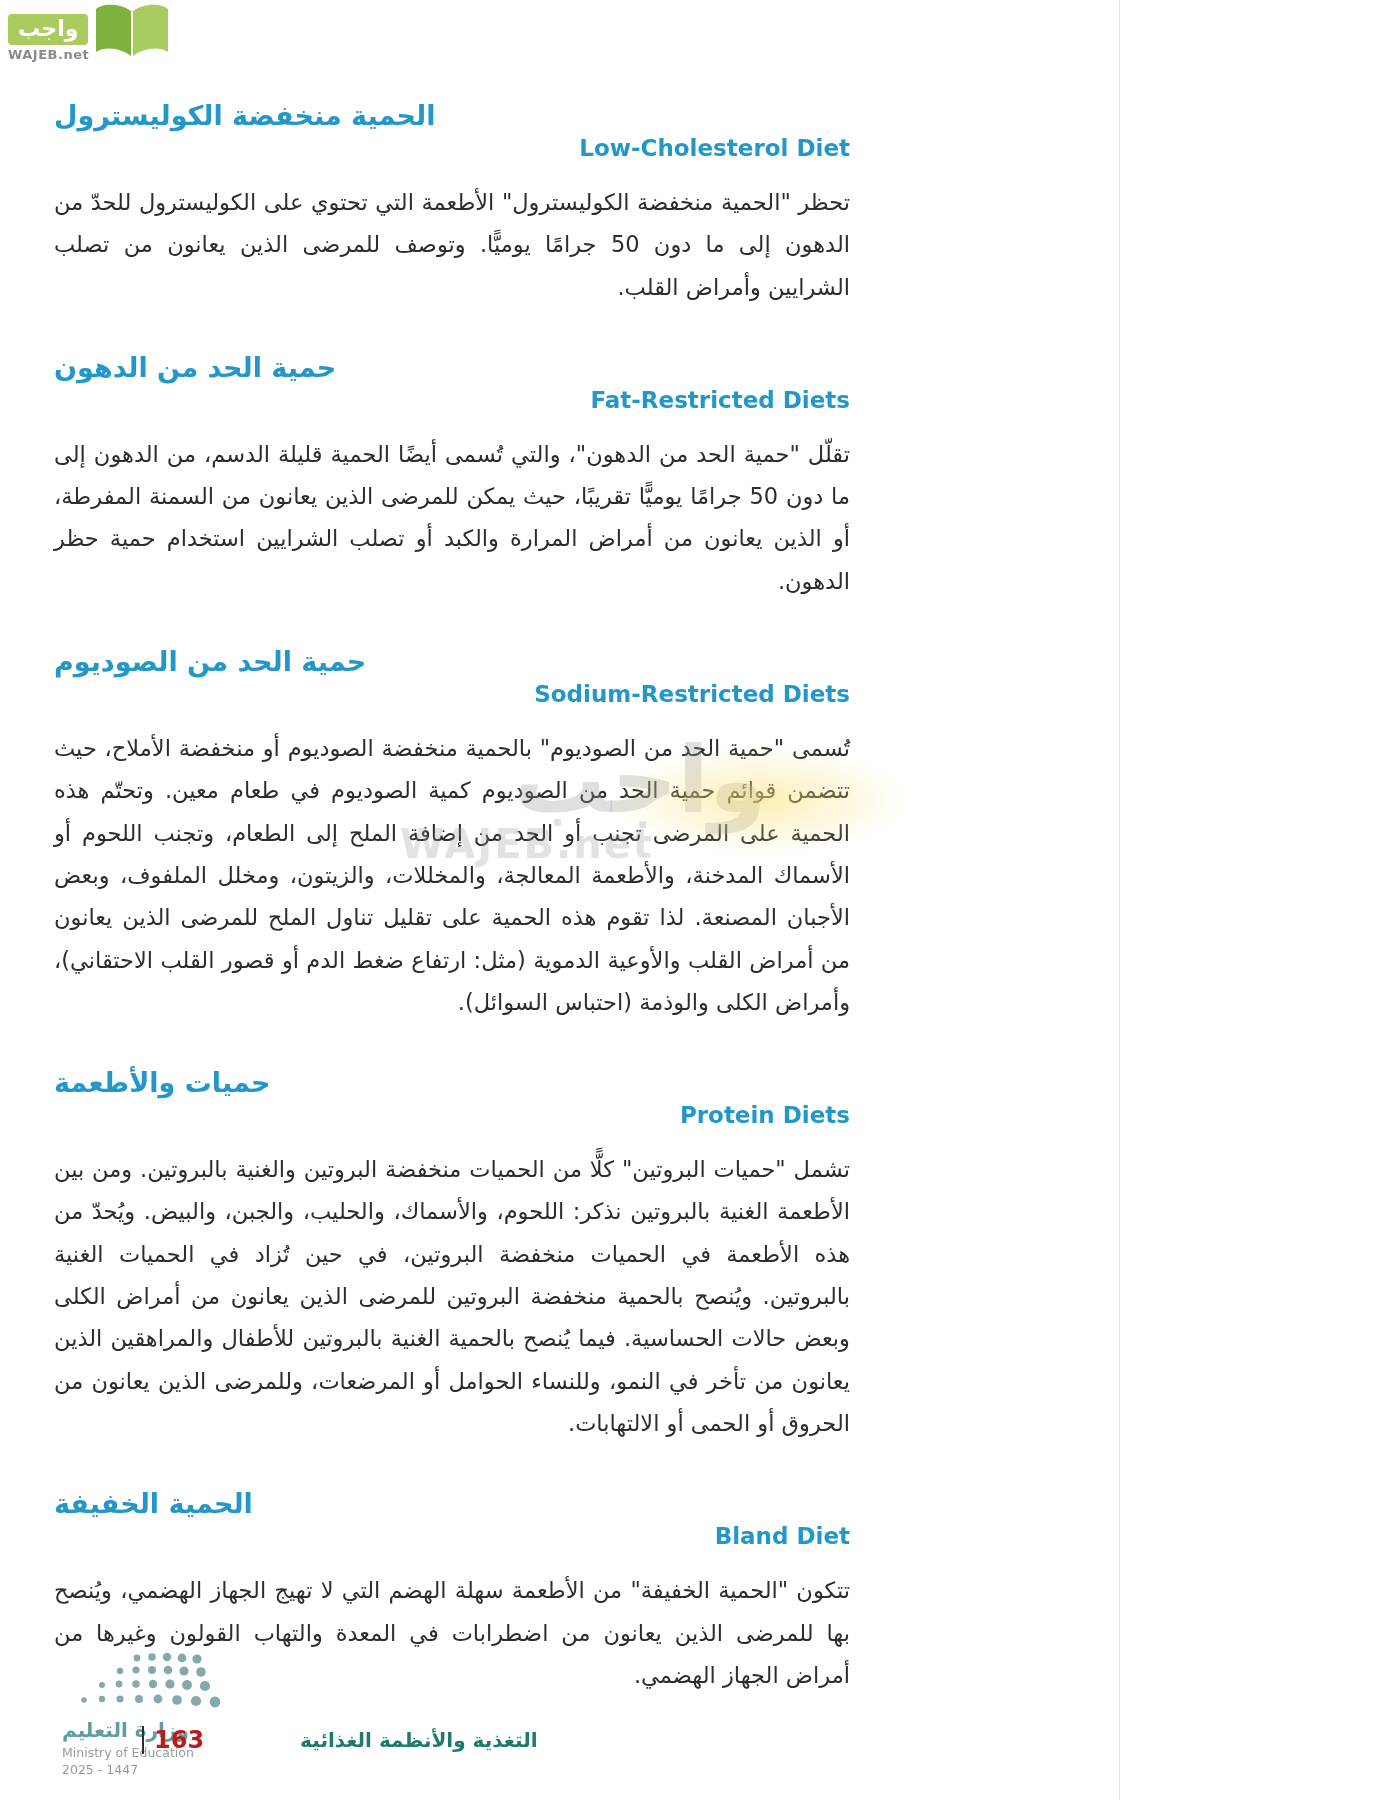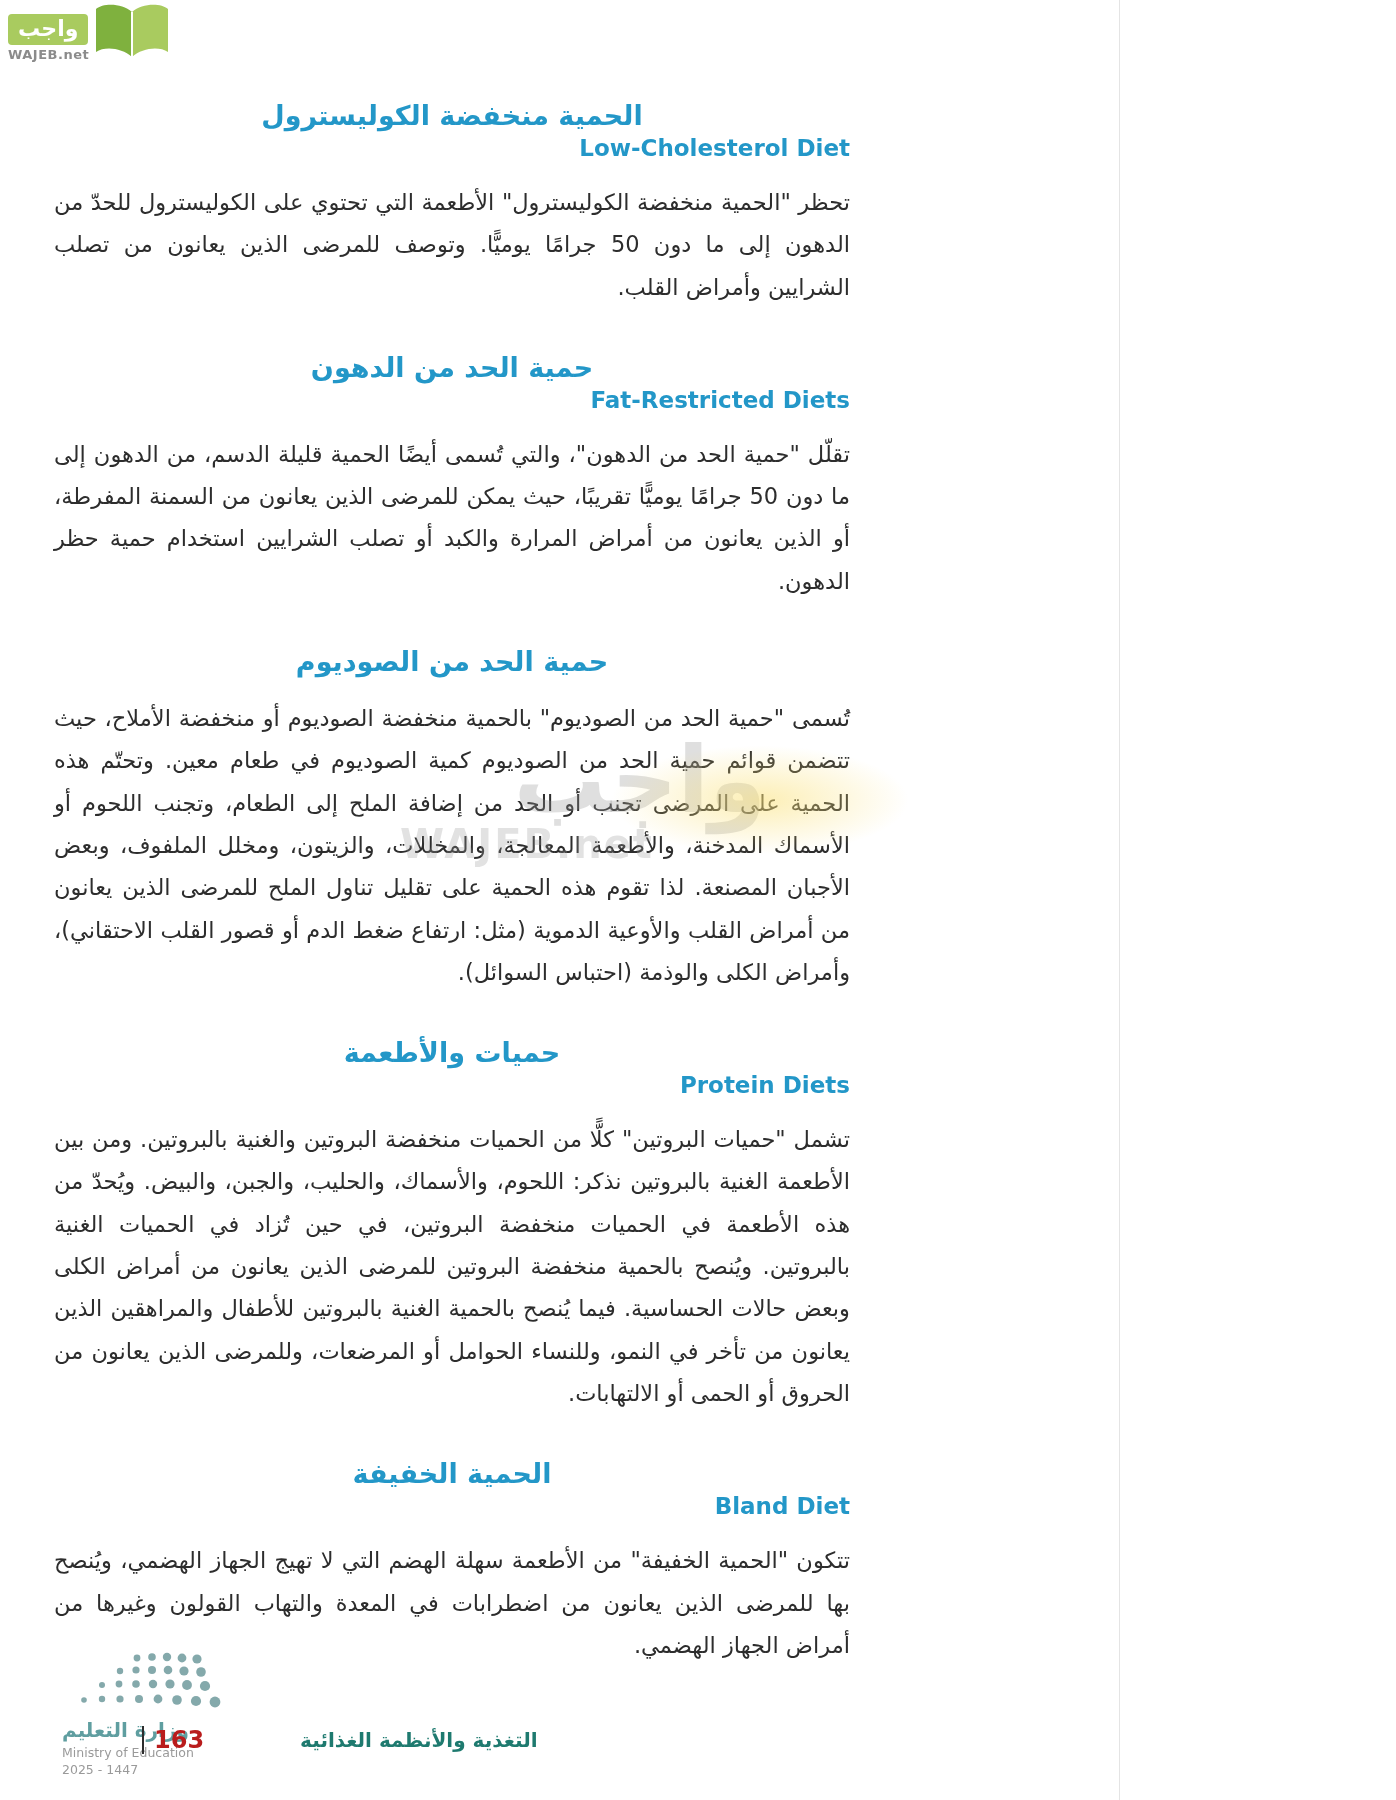--- a/index.html
+++ b/index.html
@@ -63,21 +63,21 @@
     width: 796px;
     direction: rtl;
   }
   .diet-section { margin-top: 44px; }
   .diet-section:first-child { margin-top: 0; }
   .ar-title {
     margin: 0 0 4px 0;
     font-size: 27px;
     font-weight: bold;
     color: #2397c8;
-    text-align: center;
+    text-align: left;
   }
   .en-title {
     margin: 0;
     font-size: 23px;
     font-weight: bold;
     color: #2397c8;
     text-align: right;
   }
   .body-text {
     margin: 20px 0 0 0;
@@ -203,20 +203,21 @@
     </section>
 
     <section class="diet-section">
       <h2 class="ar-title">حمية الحد من الدهون</h2>
       <h3 class="en-title">Fat-Restricted Diets</h3>
       <p class="body-text">تقلّل "حمية الحد من الدهون"، والتي تُسمى أيضًا الحمية قليلة الدسم، من الدهون إلى ما دون 50 جرامًا يوميًّا تقريبًا، حيث يمكن للمرضى الذين يعانون من السمنة المفرطة، أو الذين يعانون من أمراض المرارة والكبد أو تصلب الشرايين استخدام حمية حظر الدهون.</p>
     </section>
 
     <section class="diet-section">
       <h2 class="ar-title">حمية الحد من الصوديوم</h2>
+      <h3 class="en-title">Sodium-Restricted Diets</h3>
       <p class="body-text">تُسمى "حمية الحد من الصوديوم" بالحمية منخفضة الصوديوم أو منخفضة الأملاح، حيث تتضمن قوائم حمية الحد من الصوديوم كمية الصوديوم في طعام معين. وتحتّم هذه الحمية على المرضى تجنب أو الحد من إضافة الملح إلى الطعام، وتجنب اللحوم أو الأسماك المدخنة، والأطعمة المعالجة، والمخللات، والزيتون، ومخلل الملفوف، وبعض الأجبان المصنعة. لذا تقوم هذه الحمية على تقليل تناول الملح للمرضى الذين يعانون من أمراض القلب والأوعية الدموية (مثل: ارتفاع ضغط الدم أو قصور القلب الاحتقاني)، وأمراض الكلى والوذمة (احتباس السوائل).</p>
     </section>
 
     <section class="diet-section">
       <h2 class="ar-title">حميات والأطعمة</h2>
       <h3 class="en-title">Protein Diets</h3>
       <p class="body-text">تشمل "حميات البروتين" كلًّا من الحميات منخفضة البروتين والغنية بالبروتين. ومن بين الأطعمة الغنية بالبروتين نذكر: اللحوم، والأسماك، والحليب، والجبن، والبيض. ويُحدّ من هذه الأطعمة في الحميات منخفضة البروتين، في حين تُزاد في الحميات الغنية بالبروتين. ويُنصح بالحمية منخفضة البروتين للمرضى الذين يعانون من أمراض الكلى وبعض حالات الحساسية. فيما يُنصح بالحمية الغنية بالبروتين للأطفال والمراهقين الذين يعانون من تأخر في النمو، وللنساء الحوامل أو المرضعات، وللمرضى الذين يعانون من الحروق أو الحمى أو الالتهابات.</p>
     </section>
 
     <section class="diet-section">

